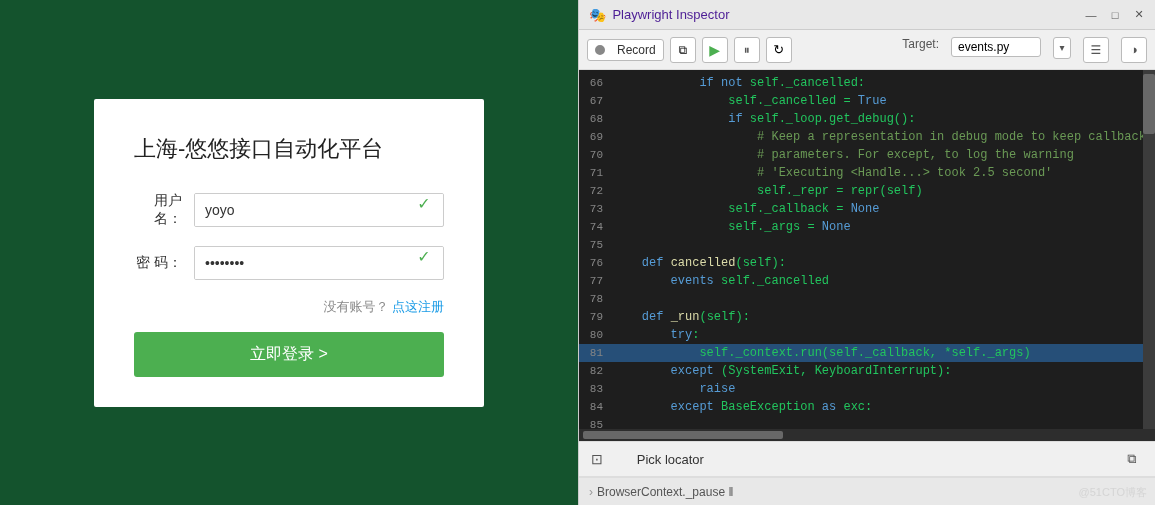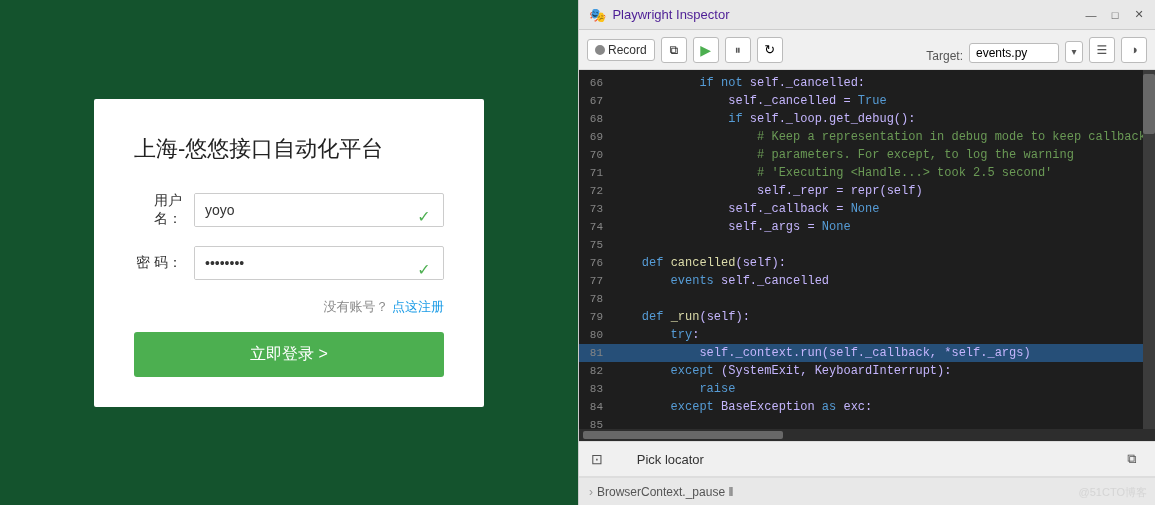--- a/index.html
+++ b/index.html
@@ -50,21 +50,21 @@
       color: #333;
       font-family: '微软雅黑', SimHei, sans-serif;
       text-align: right;
       margin-right: 12px;
       flex-shrink: 0;
     }
 
     .input-wrapper {
       flex: 1;
       display: flex;
-      align-items: flex-end;
+      align-items: flex-start;
       border: 1px solid #ccc;
       border-radius: 2px;
       overflow: hidden;
     }
 
     .form-input {
       flex: 1;
       border: none;
       outline: none;
       padding: 8px 10px;
@@ -168,21 +168,21 @@
       display: flex;
       align-items: center;
       padding: 0 8px;
       gap: 6px;
       flex-shrink: 0;
     }
 
     .toolbar-btn {
       display: flex;
       align-items: center;
-      gap: 3px;
+      gap: 12px;
       padding: 3px 7px;
       border: 1px solid #bbb;
       border-radius: 3px;
       background: white;
       cursor: pointer;
       font-size: 12px;
       color: #333;
     }
 
     .toolbar-icon-btn {
@@ -205,23 +205,23 @@
       background: #888;
       border: 2px solid #888;
       display: inline-block;
     }
 
     .play-icon { color: #4caf50; font-size: 14px; }
     .pause-icon { color: #555; font-size: 12px; }
 
     .target-area {
       display: flex;
-      align-items: flex-end;
+      align-items: flex-start;
       margin-left: auto;
-      gap: 6px;
+      gap: 12px;
       font-size: 12px;
       color: #555;
     }
 
     .target-input {
       border: 1px solid #bbb;
       border-radius: 3px;
       padding: 2px 6px;
       font-size: 12px;
       width: 90px;
@@ -281,21 +281,21 @@
     }
 
     .code-content {
       flex: 1;
       white-space: pre;
     }
 
     .kw { color: #569cd6; }
     .fn { color: #dcdcaa; }
     .cm { color: #6a9955; }
-    .plain { color: #c4b5fd; }
+    .plain { color: #22c55e; }
 
     .scrollbar-v {
       width: 12px;
       background: #3c3c3c;
       flex-shrink: 0;
     }
 
     .scrollbar-thumb {
       width: 12px;
       height: 60px;

